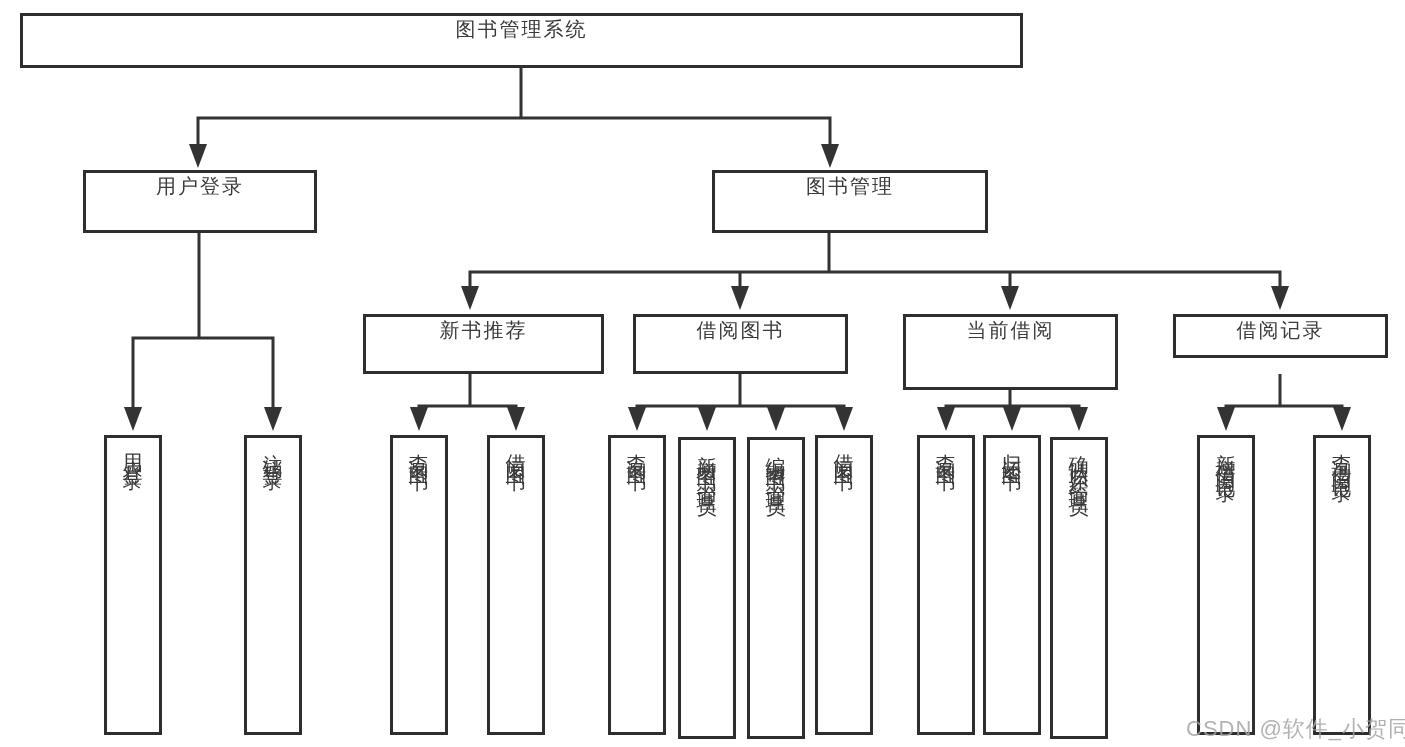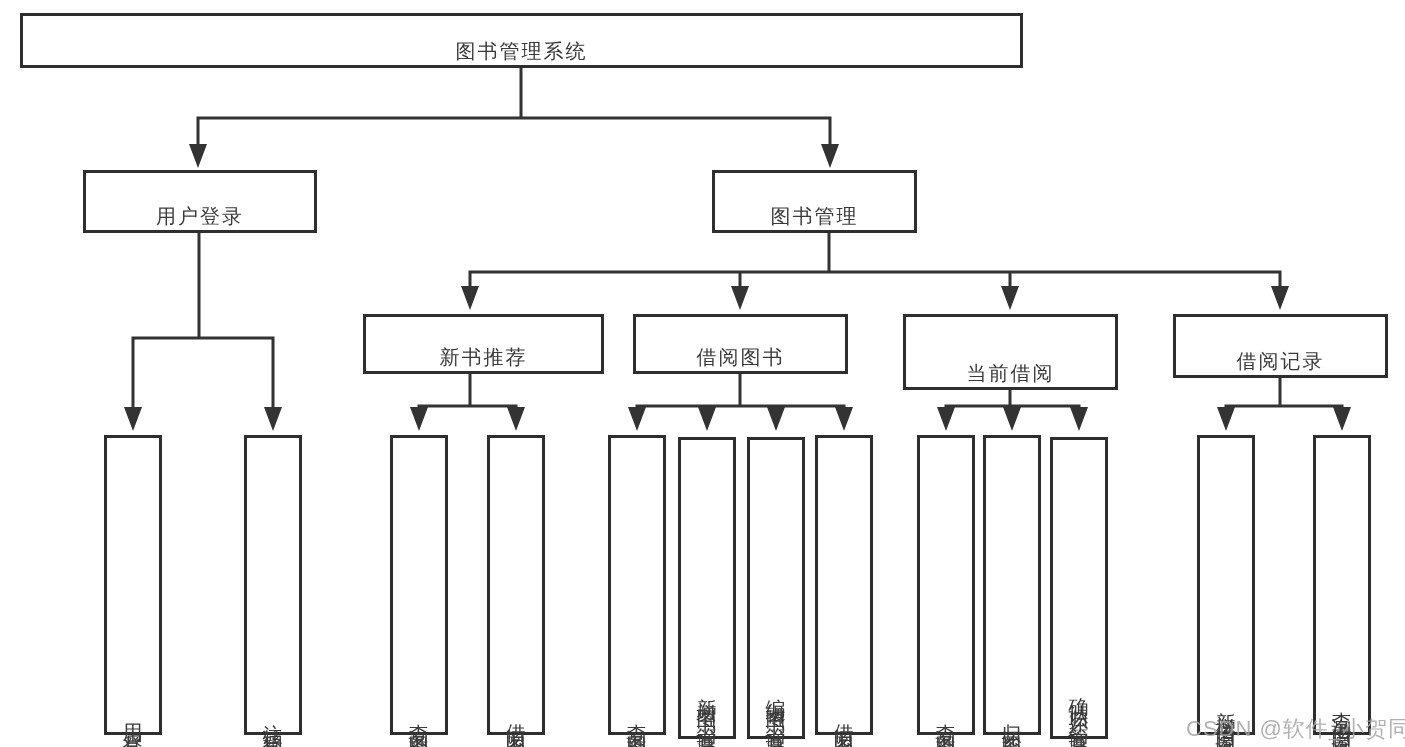--- a/index.html
+++ b/index.html
@@ -3,21 +3,21 @@
 <meta charset="utf-8">
 <style>
   html,body{margin:0;padding:0;background:#fff;}
   .canvas{
     position:relative;width:1405px;height:747px;background:#ffffff;
     font-family:"Liberation Sans","DejaVu Sans",sans-serif;overflow:hidden;
   }
   svg.wires{position:absolute;left:0;top:0;width:1405px;height:747px;}
   .node{
     position:absolute;box-sizing:border-box;border:3px solid #2e2e2e;background:#ffffff;
-    display:flex;align-items:flex-end;justify-content:center;color:#3a3a3a;
+    display:flex;align-items:flex-start;justify-content:center;color:#3a3a3a;
   }
   .node.h{font-size:20px;letter-spacing:2px;white-space:nowrap;}
   .node.v{font-size:20px;}
   .node.v span{
     writing-mode:vertical-rl;text-orientation:mixed;letter-spacing:6px;line-height:1;
   }
   .watermark{
     position:absolute;left:1186px;top:714px;font-size:22px;color:rgba(165,165,165,0.85);
     letter-spacing:1px;white-space:nowrap;z-index:5;
   }
@@ -67,34 +67,34 @@
     </g>
   </svg>
 
   <div class="node h" style="left:20px;top:13px;width:1003px;height:55px">
     <span>图书管理系统</span>
   </div>
 
   <div class="node h" style="left:83px;top:170px;width:234px;height:63px">
     <span>用户登录</span>
   </div>
-  <div class="node h" style="left:712px;top:170px;width:205px;height:63px">
+  <div class="node h" style="left:712px;top:170px;width:276px;height:63px">
     <span>图书管理</span>
   </div>
 
   <div class="node h" style="left:363px;top:314px;width:241px;height:60px">
     <span>新书推荐</span>
   </div>
   <div class="node h" style="left:633px;top:314px;width:215px;height:60px">
     <span>借阅图书</span>
   </div>
   <div class="node h" style="left:903px;top:314px;width:215px;height:76px">
     <span>当前借阅</span>
   </div>
-  <div class="node h" style="left:1173px;top:314px;width:215px;height:64px">
+  <div class="node h" style="left:1173px;top:314px;width:215px;height:44px">
     <span>借阅记录</span>
   </div>
 
   <div class="node v" style="left:104px;top:435px;width:58px;height:300px">
     <span>用户登录</span>
   </div>
   <div class="node v" style="left:244px;top:435px;width:58px;height:300px">
     <span>注销登录</span>
   </div>
 

